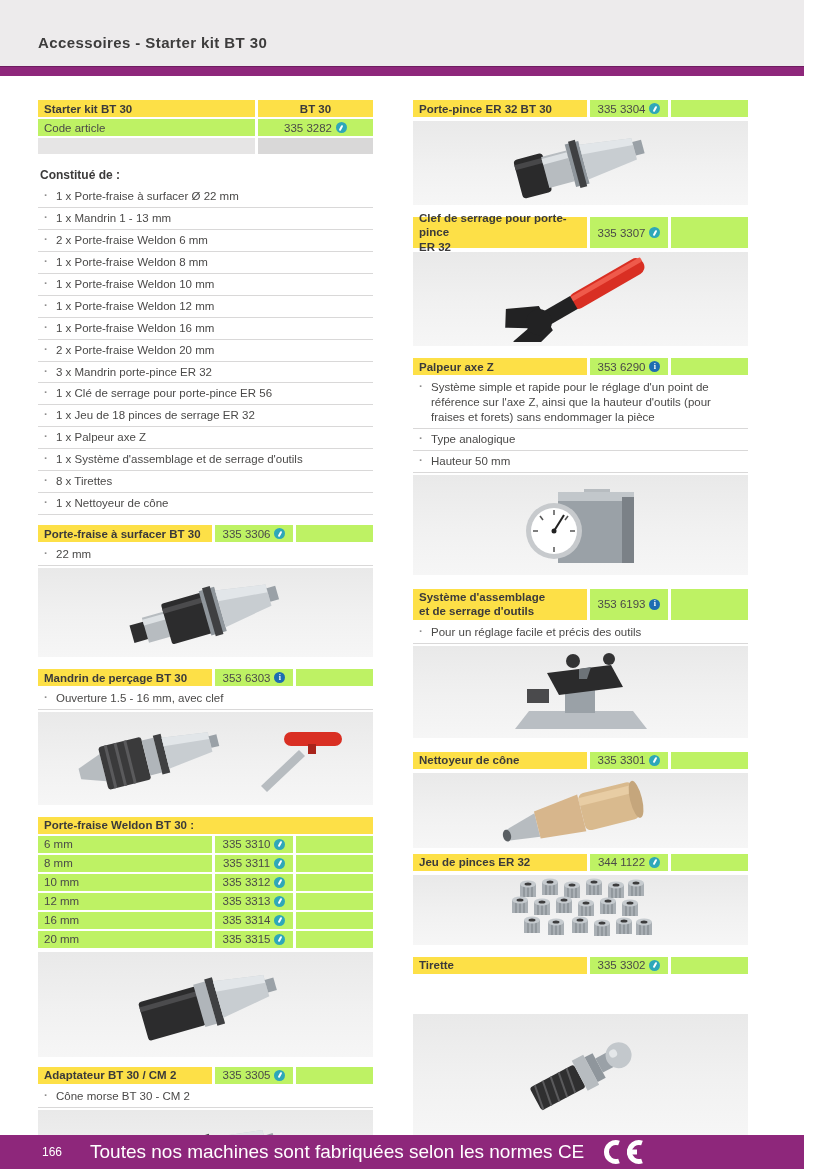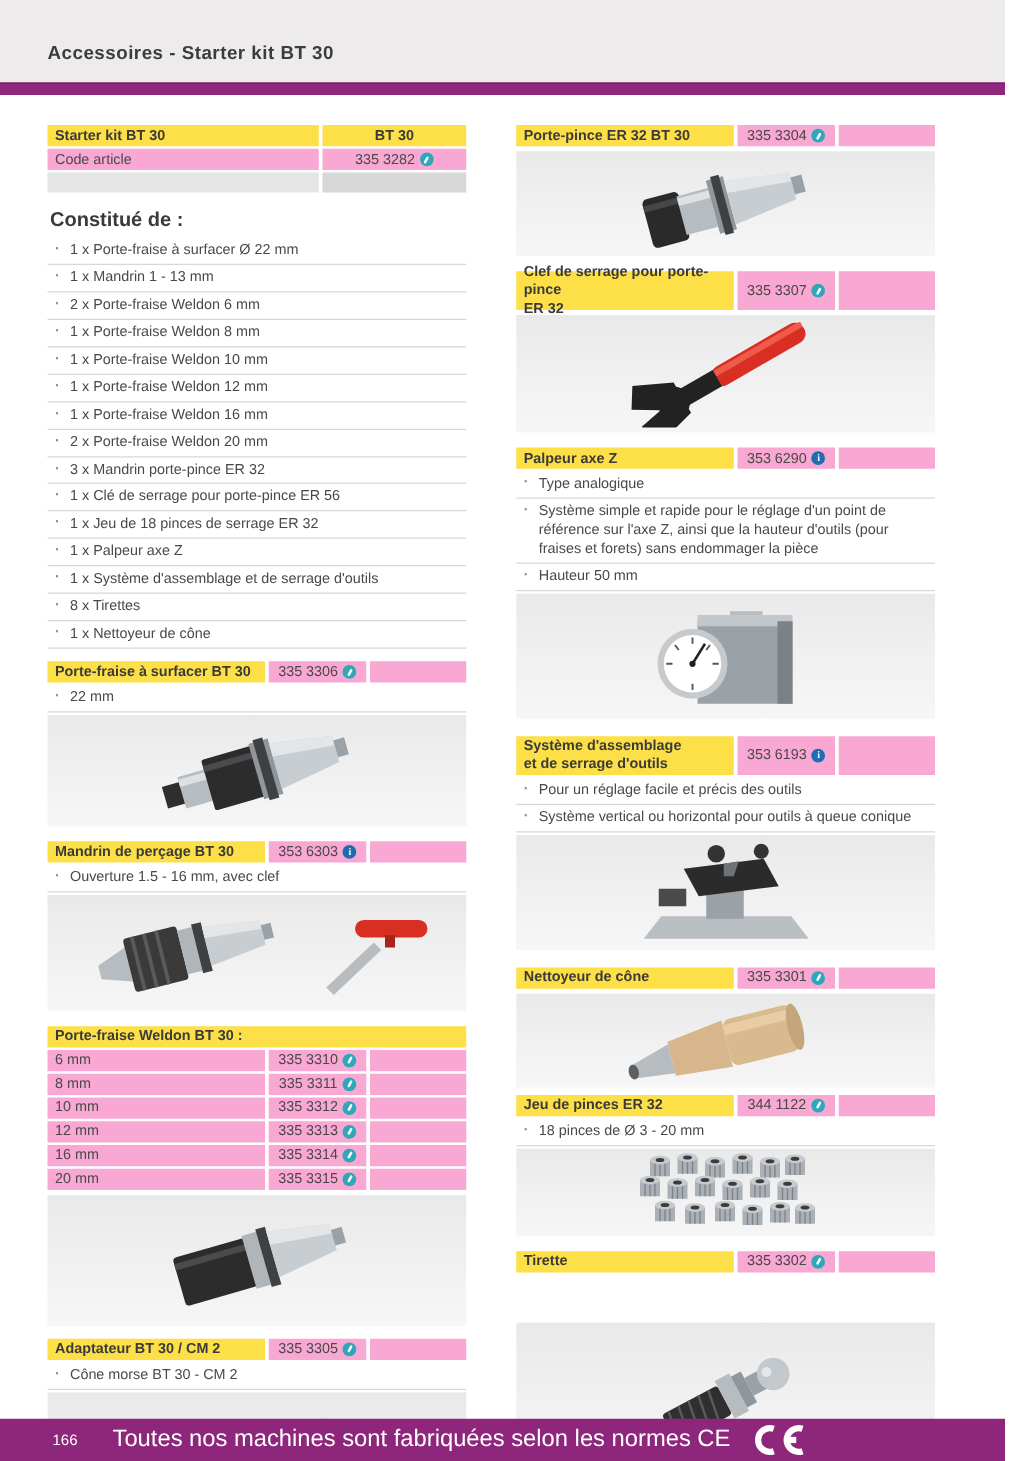--- a/index.html
+++ b/index.html
@@ -15,21 +15,21 @@
   .footer{position:absolute;left:0;right:0;bottom:0;height:34px;background:#8e277b;
           display:flex;align-items:center;color:#fff;}
   .footer .pnum{margin-left:42px;font-size:12px;}
   .footer .ftext{margin-left:28px;font-size:19px;}
   .footer .ce{margin-left:16px;display:flex;align-items:center;}
   
   .content{position:absolute;top:100px;left:38px;width:710px;display:flex;gap:40px;}
   .col{width:335px;display:flex;flex-direction:column;}
   
   .trow{display:flex;gap:3px;margin-bottom:2px;}
-  .cell{background:#f9a8d4;min-height:17px;display:flex;align-items:center;
+  .cell{background:#bef264;min-height:17px;display:flex;align-items:center;
         padding:0 6px;font-size:11.5px;box-sizing:border-box;color:#4a4948;}
   .cell.head{background:#fde047;font-weight:bold;color:#3b3a3a;}
   .cell.label{flex:0 0 174px;}
   .cell.code{flex:0 0 78px;justify-content:center;gap:4px;}
   .cell.extra{flex:1;}
   .cell.full{flex:1;}
   .h2l{flex-direction:column;align-items:flex-start;justify-content:center;
        height:31px;line-height:1.25;padding-top:2px;padding-bottom:2px;}
   .h2l span{display:block;}
   
@@ -48,21 +48,21 @@
   .badge.teal{background:#2ea7b9;position:relative;}
   .badge.teal::before{content:"";width:2px;height:6px;background:#fff;border-radius:1px;
                       transform:rotate(28deg);}
   .badge.info{background:#1e6db2;}
   .badge.info::before{content:"i";color:#fff;font-size:8px;font-weight:bold;
                       font-family:"Liberation Serif",serif;line-height:1;}
   
   .sec{display:flex;flex-direction:column;}
   .imgbox{background:linear-gradient(180deg,#e9e9e9 0%,#f1f1f1 55%,#f6f6f6 100%);
           margin-top:2px;display:flex;align-items:center;justify-content:center;overflow:hidden;}
-  .bold-line{font-size:16px;font-weight:bold;color:#3b3a3a;padding:2px 0 4px 2px;}
+  .bold-line{font-size:12px;font-weight:bold;color:#3b3a3a;padding:2px 0 4px 2px;}
   svg{display:block;}
 </style>
 </head>
 <body>
 
 <div class="page">
 
   <div class="hdr-band"></div>
   <div class="hdr-title">Accessoires - Starter kit BT 30</div>
   <div class="accent-bar"></div>
@@ -320,22 +320,22 @@
 
       <div class="sec" style="margin-top:12px;">
         <div class="trow">
           <div class="cell head label">Palpeur axe Z</div>
           <div class="cell code">
             <span>353 6290</span>
             <span class="badge info"></span>
           </div>
           <div class="cell extra"></div>
         </div>
+        <div class="bitem">Système simple et rapide pour le réglage d'un point de référence sur l'axe Z, ainsi que la hauteur d'outils (pour fraises et forets) sans endommager la pièce</div>
         <div class="bitem">Type analogique</div>
-        <div class="bitem">Système simple et rapide pour le réglage d'un point de référence sur l'axe Z, ainsi que la hauteur d'outils (pour fraises et forets) sans endommager la pièce</div>
         <div class="bitem">Hauteur 50 mm</div>
         <div class="imgbox" style="height:100px;">
           <svg width="170" height="92" viewBox="0 0 170 92">
             <rect x="88" y="10" width="26" height="10" fill="#b7bcc0"></rect>
             <rect x="62" y="18" width="76" height="66" fill="#9aa1a7"></rect>
             <rect x="62" y="13" width="76" height="9" fill="#c2c7cb"></rect>
             <rect x="126" y="18" width="12" height="66" fill="#7b8187"></rect>
             <circle cx="58" cy="52" r="28" fill="#c7cacd"></circle>
             <circle cx="58" cy="52" r="23" fill="#ffffff"></circle>
             <g stroke="#555" stroke-width="1.5">
@@ -358,21 +358,20 @@
             <span>Système d'assemblage</span>
             <span>et de serrage d'outils</span>
           </div>
           <div class="cell code" style="height:31px;">
             <span>353 6193</span>
             <span class="badge info"></span>
           </div>
           <div class="cell extra" style="height:31px;"></div>
         </div>
         <div class="bitem">Pour un réglage facile et précis des outils</div>
-        <div class="bitem">Système vertical ou horizontal pour outils à queue conique</div>
         <div class="imgbox" style="height:92px;">
           <svg width="180" height="86" viewBox="0 0 180 86">
             <polygon points="24,80 156,80 142,62 38,62" fill="#b9bec3"></polygon>
             <rect x="74" y="30" width="30" height="34" fill="#9aa1a7"></rect>
             <polygon points="56,24 120,16 132,38 68,46" fill="#2b2b2c"></polygon>
             <polygon points="88,20 100,18 96,30 88,30" fill="#6d7378"></polygon>
             <circle cx="82" cy="12" r="7" fill="#333334"></circle>
             <circle cx="118" cy="10" r="6" fill="#333334"></circle>
             <rect x="36" y="40" width="22" height="14" fill="#4a4a4c"></rect>
           </svg>
@@ -404,21 +403,20 @@
 
       <div class="sec" style="margin-top:6px;">
         <div class="trow">
           <div class="cell head label">Jeu de pinces ER 32</div>
           <div class="cell code">
             <span>344 1122</span>
             <span class="badge teal"></span>
           </div>
           <div class="cell extra"></div>
         </div>
-        <div class="bitem">18 pinces de Ø 3 - 20 mm</div>
         <div class="imgbox" style="height:70px;">
           <svg width="210" height="64" viewBox="0 0 210 64">
             <defs>
               <g id="collet">
                 <rect x="0" y="4" width="16" height="13" fill="#aab0b5"></rect>
                 <line x1="4" y1="4" x2="4" y2="17" stroke="#7a8186" stroke-width="1"></line>
                 <line x1="8" y1="4" x2="8" y2="17" stroke="#7a8186" stroke-width="1"></line>
                 <line x1="12" y1="4" x2="12" y2="17" stroke="#7a8186" stroke-width="1"></line>
                 <ellipse cx="8" cy="4" rx="8" ry="3.5" fill="#c6cbcf"></ellipse>
                 <ellipse cx="8" cy="4" rx="3.5" ry="1.6" fill="#3c3c3d"></ellipse>

